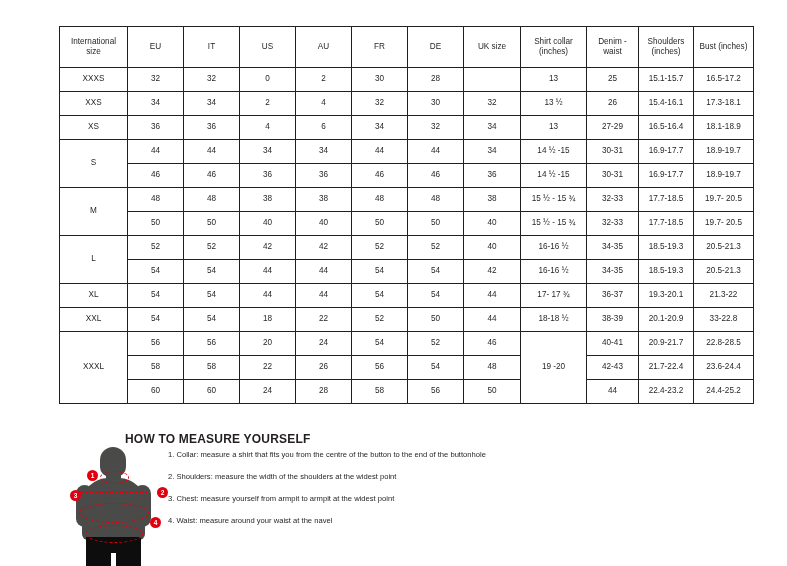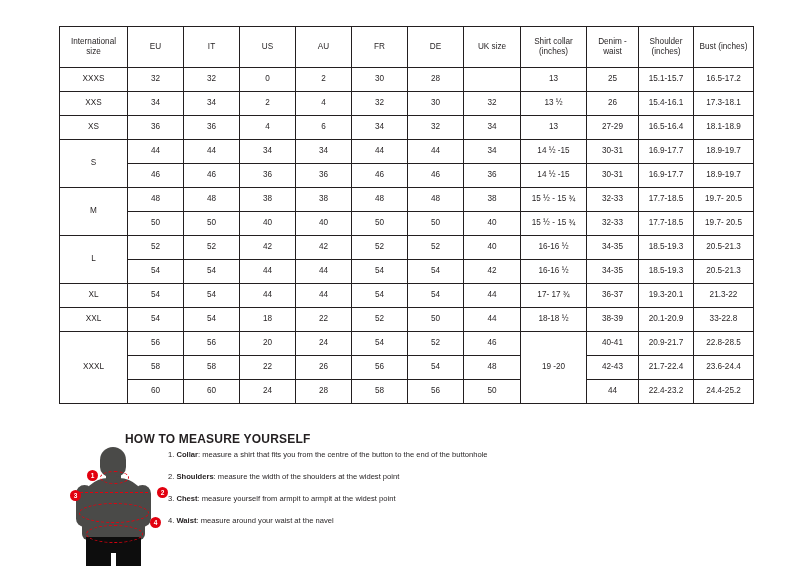--- a/index.html
+++ b/index.html
@@ -73,21 +73,21 @@
     left: 168px;
     top: 450px;
     width: 450px;
   }
   .measure-item {
     font-size: 7.6px;
     line-height: 1.2;
     margin-bottom: 13px;
     color: #231f20;
   }
-  .measure-item b { font-weight: bold; text-align: center; }
+  .measure-item b { font-weight: normal; text-align: center; }
 
   .figure {
     position: absolute;
     left: 60px;
     top: 445px;
     width: 110px;
     height: 121px;
   }
   .fig-head {
     position: absolute;
@@ -199,21 +199,21 @@
         <th>International size</th>
         <th>EU</th>
         <th>IT</th>
         <th>US</th>
         <th>AU</th>
         <th>FR</th>
         <th>DE</th>
         <th>UK size</th>
         <th>Shirt collar (inches)</th>
         <th>Denim - waist</th>
-        <th>Shoulder (inches)</th>
+        <th>Shoulders (inches)</th>
         <th>Bust (inches)</th>
       </tr>
     </thead>
     <tbody>
         <tr>
           <td>XXXS</td>
           <td>32</td>
           <td>32</td>
           <td>0</td>
           <td>2</td>

